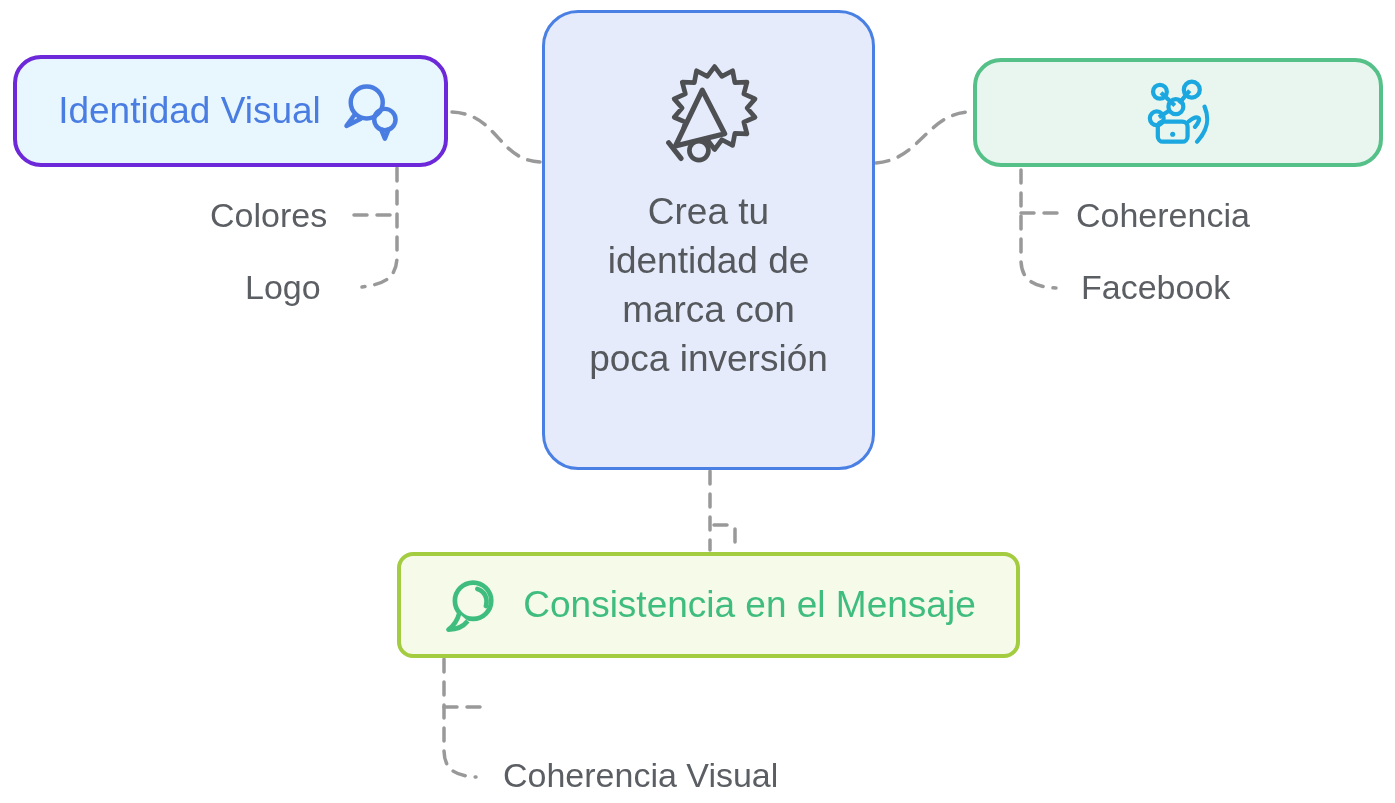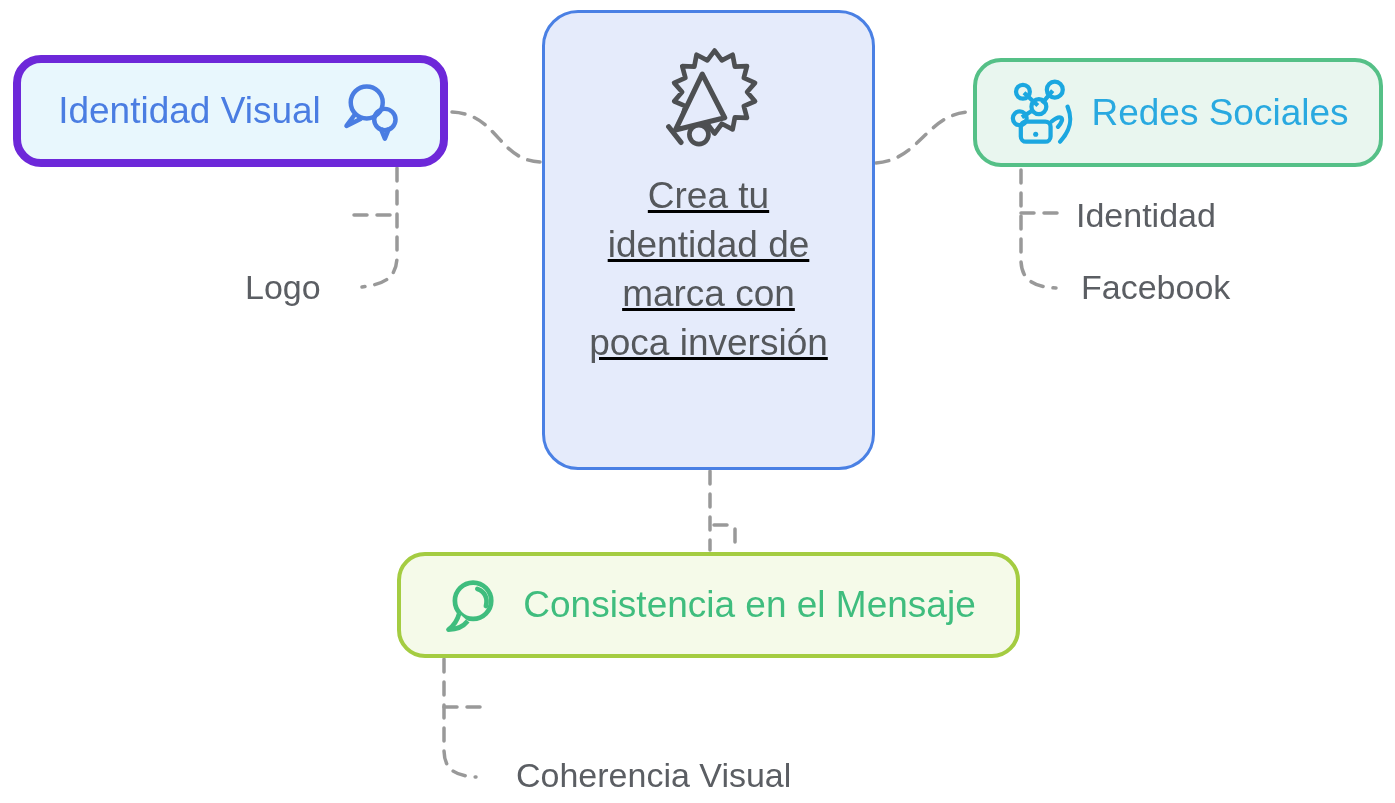--- a/index.html
+++ b/index.html
@@ -8,37 +8,37 @@
     font-family:"Liberation Sans", sans-serif;overflow:hidden;
   }
   .connectors{position:absolute;left:0;top:0;width:1395px;height:803px;z-index:0;}
   .connectors path{fill:none;stroke:#999999;stroke-width:3.5;stroke-dasharray:13 10;stroke-linecap:round;}
   .node{
     position:absolute;z-index:1;display:flex;align-items:center;justify-content:center;
     box-sizing:border-box;border-radius:28px;
   }
   .node-identidad{
     left:13px;top:55px;width:435px;height:112px;gap:18px;
-    background:#e8f7fd;border:8px solid #6d28d9;
+    background:#e8f7fd;border:4px solid #6d28d9;
   }
   .node-identidad .label{color:#4a7de2;font-size:37px;}
   .node-redes{
     left:973px;top:58px;width:410px;height:109px;gap:16px;
     background:#e9f6ef;border:4px solid #55c087;
   }
   .node-redes .label{color:#29a9e0;font-size:37px;}
   .node-consistencia{
-    left:397px;top:552px;width:623px;height:106px;gap:20px;border-radius:28px;
+    left:397px;top:552px;width:623px;height:106px;gap:20px;border-radius:16px;
     background:#f5fae9;border:4px solid #a4cc41;
   }
   .node-consistencia .label{color:#3fbd7e;font-size:37px;}
   .node-center{
     left:542px;top:10px;width:333px;height:460px;border-radius:36px;
     background:#e5ebfb;border:3px solid #4a80e4;
-    flex-direction:column;justify-content:flex-start;padding-top:32px;text-decoration:underline;
+    flex-direction:column;justify-content:flex-start;padding-top:48px;
   }
   .center-text{
     margin-top:14px;width:262px;text-align:center;color:#55585c;
     font-size:37px;line-height:49px;
   }
   .label{white-space:nowrap;}
   .child-label{
     position:absolute;z-index:1;color:#5b5e63;font-size:34px;line-height:40px;white-space:nowrap;
   }
   .icon{display:block;flex:0 0 auto;}
@@ -72,41 +72,41 @@
 
   <div class="node node-identidad">
     <span class="label">Identidad Visual</span>
     <svg class="icon" width="64" height="64" viewBox="0 0 60 60">
       <circle cx="26" cy="22" r="15" fill="none" stroke="#4a7de2" stroke-width="4.2"></circle>
       <path d="M15,33 L7,44 L21,37" fill="none" stroke="#4a7de2" stroke-width="4.2" stroke-linejoin="round"></path>
       <circle cx="43" cy="38" r="10" fill="none" stroke="#4a7de2" stroke-width="4.2"></circle>
       <path d="M39,46 L43,56 L47,46" fill="none" stroke="#4a7de2" stroke-width="4.2" stroke-linejoin="round"></path>
     </svg>
   </div>
+  <div class="child-label" style="left:210px;top:195px;">Colores</div>
   <div class="child-label" style="left:245px;top:267px;text-align:right;">Logo</div>
 
   <div class="node node-redes">
     <svg class="icon" width="68" height="68" viewBox="0 0 64 64">
       <path d="M16,13 L29,25 M43,11 L33,23 M14,36 L25,29" fill="none" stroke="#1ba7e0" stroke-width="4"></path>
       <circle cx="15" cy="12" r="6.5" fill="none" stroke="#1ba7e0" stroke-width="4"></circle>
       <circle cx="45" cy="10" r="7.5" fill="none" stroke="#1ba7e0" stroke-width="4"></circle>
       <circle cx="12" cy="37" r="6.5" fill="none" stroke="#1ba7e0" stroke-width="4"></circle>
       <circle cx="30" cy="26" r="7" fill="none" stroke="#1ba7e0" stroke-width="4"></circle>
       <rect x="13" y="40" width="28" height="19" rx="5" fill="none" stroke="#1ba7e0" stroke-width="4"></rect>
       <circle cx="27" cy="52" r="2.4" fill="#1ba7e0"></circle>
       <path d="M57,26 C62,38 60,48 50,59 M42,40 C50,33 56,36 48,45" fill="none" stroke="#1ba7e0" stroke-width="4" stroke-linecap="round"></path>
     </svg>
-    <span class="label">Redes Sociales</span>
   </div>
-  <div class="child-label" style="left:1076px;top:195px;">Identidad</div>
+  <div class="child-label" style="left:1076px;top:195px;">Coherencia</div>
   <div class="child-label" style="left:1081px;top:267px;">Facebook</div>
 
   <div class="node node-consistencia">
     <svg class="icon" width="62" height="62" viewBox="0 0 58 58">
       <circle cx="30" cy="25" r="17" fill="none" stroke="#3fbd7e" stroke-width="4.4"></circle>
       <path d="M17,37 C15,45 11,49 7,52 C15,52 21,49 25,44" fill="#f5fae9" stroke="#3fbd7e" stroke-width="4.4" stroke-linejoin="round"></path>
       <path d="M34,14 C41,16 44,23 42,30" fill="none" stroke="#3fbd7e" stroke-width="4.4" stroke-linecap="round"></path>
     </svg>
     <span class="label">Consistencia en el Mensaje</span>
   </div>
-  <div class="child-label" style="left:503px;top:755px;margin-left:13px;">Coherencia Visual</div>
+  <div class="child-label" style="left:503px;top:755px;">Coherencia Visual</div>
 
 </div>
 
 </body></html>

